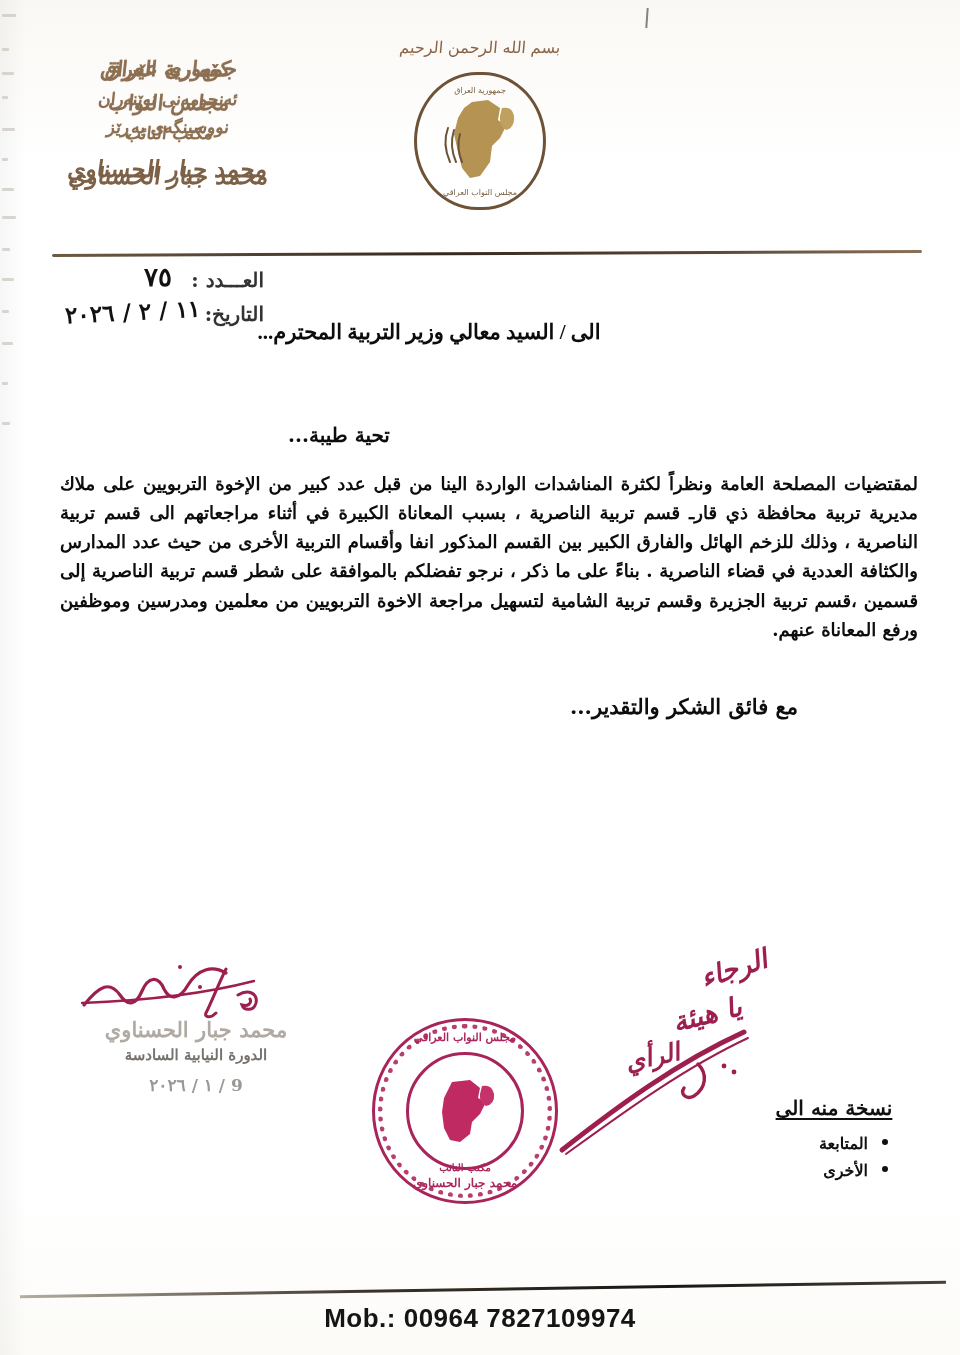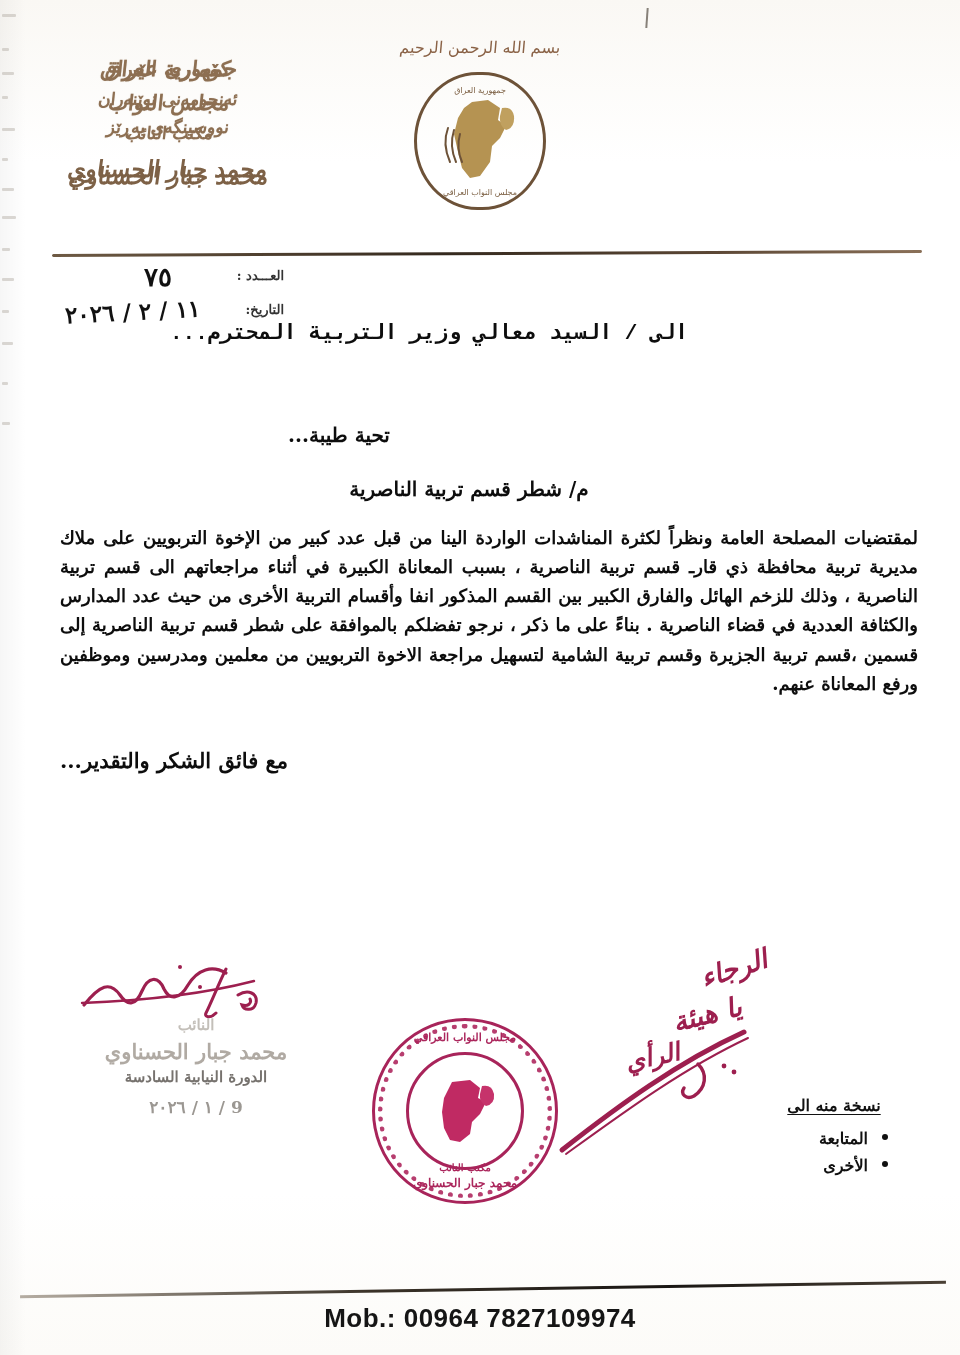--- a/index.html
+++ b/index.html
@@ -133,24 +133,24 @@
     width: 300px;
     color: #1c1c1c;
   }
   .meta-row {
     position: relative;
     height: 34px;
     direction: rtl;
   }
   .meta-label {
     position: absolute;
-    right: 16px;
+    right: 36px;
     top: 6px;
     font-family: "DejaVu Serif", serif;
-    font-size: 13px;
+    font-size: 20px;
     font-weight: 700;
     color: #333;
     letter-spacing: .5px;
   }
   .meta-value {
     position: absolute;
     top: -3px;
     font-family: "DejaVu Serif", serif;
     font-weight: 700;
     font-size: 26px;
@@ -165,21 +165,21 @@
   .body {
     position: absolute;
     left: 60px;
     right: 42px;
     top: 320px;
     direction: rtl;
     color: #0d0d0d;
   }
   .line-addressee {
     text-align: center;
-    font-family: Liberation Mono, monospace;
+    font-family: Liberation Serif, serif;
     font-weight: 700;
     font-size: 21px;
     margin-right: 120px;
     letter-spacing: 0px;
   }
   .line-greeting {
     text-align: center;
     font-family: "DejaVu Serif", serif;
     font-weight: 700;
     font-size: 20px;
@@ -211,21 +211,21 @@
     margin-top: 22px;
     font-family: "DejaVu Serif", serif;
     font-weight: 700;
     font-size: 18px;
     line-height: 1.62;
     text-align: justify;
   }
 
   .closing {
     margin-top: 50px;
-    text-align: left;
+    text-align: right;
     font-family: "DejaVu Serif", serif;
     font-weight: 700;
     font-size: 21px;
     margin-right: 120px;
   }
 
   
   .sig-area {
     position: absolute;
     left: 46px;
@@ -336,21 +336,21 @@
     right: 36px;
     top: 1096px;
     width: 180px;
     direction: rtl;
     text-align: center;
     color: #111;
   }
   .cc-title {
     font-family: "DejaVu Serif", serif;
     font-weight: 700;
-    font-size: 16px;
+    font-size: 20px;
     text-decoration: underline;
     text-underline-offset: 3px;
   }
   .cc ul {
     list-style: none;
     margin: 10px 0 0 0;
     padding: 0 36px 0 0;
     text-align: right;
   }
   .cc li {
@@ -470,40 +470,38 @@
       <span class="meta-value date">١١ / ٢ / ٢٠٢٦</span>
     </div>
   </div>
 
   <div class="body">
 
     <div class="line-addressee">الى / السيد معالي وزير التربية المحترم...</div>
 
     <div class="line-greeting">تحية طيبة...</div>
 
-    <div class="line-subject">م/ شطر قسم تربية الناصرية</div>
 
 
     <div class="para-block2">لمقتضيات المصلحة العامة ونظراً لكثرة المناشدات الواردة الينا من قبل عدد كبير من الإخوة التربويين على ملاك مديرية تربية محافظة ذي قارـ قسم تربية الناصرية ، بسبب المعاناة الكبيرة في أثناء مراجعاتهم الى قسم تربية الناصرية ، وذلك للزخم الهائل والفارق الكبير بين القسم المذكور انفا وأقسام التربية الأخرى من حيث عدد المدارس والكثافة العددية في قضاء الناصرية . بناءً على ما ذكر ، نرجو تفضلكم بالموافقة على شطر قسم تربية الناصرية إلى قسمين ،قسم تربية الجزيرة وقسم تربية الشامية لتسهيل مراجعة الاخوة التربويين من معلمين ومدرسين وموظفين ورفع المعاناة عنهم.</div>
 
     <div class="closing">مع فائق الشكر والتقدير...</div>
   </div>
 
   <div class="sig-area">
     <svg class="sig-scribble" width="240" height="66" viewBox="0 0 240 66" aria-hidden="true">
       <path d="M8 50 C24 30 34 26 44 40 C52 52 60 50 66 36 C72 22 82 20 88 34 C94 46 104 44 112 30 C122 14 136 10 150 18" stroke="#9d1f4f" stroke-width="3.2" fill="none" stroke-linecap="round"></path>
       <path d="M6 48 C60 46 124 40 178 26" stroke="#9d1f4f" stroke-width="2.4" fill="none" stroke-linecap="round"></path>
       <path d="M150 14 C142 30 136 46 130 58 C128 62 134 64 140 58" stroke="#9d1f4f" stroke-width="3" fill="none" stroke-linecap="round"></path>
       <path d="M162 40 C172 34 182 38 180 48 C178 56 168 56 166 50 C172 52 176 48 174 44" stroke="#9d1f4f" stroke-width="3" fill="none" stroke-linecap="round"></path>
       <circle cx="104" cy="12" r="2" fill="#9d1f4f"></circle>
       <circle cx="124" cy="32" r="2" fill="#9d1f4f"></circle>
     </svg>
 
     <div class="sig-stamp">
-      <div class="role">النائب</div>
       <div class="who">محمد جبار الحسناوي</div>
       <div class="term">الدورة النيابية السادسة</div>
       <div class="when">9 / ١ / ٢٠٢٦</div>
     </div>
   </div>
 
   <div class="seal">
     <div class="outer"></div>
     <div class="dots"></div>
     <div class="inner"></div>

